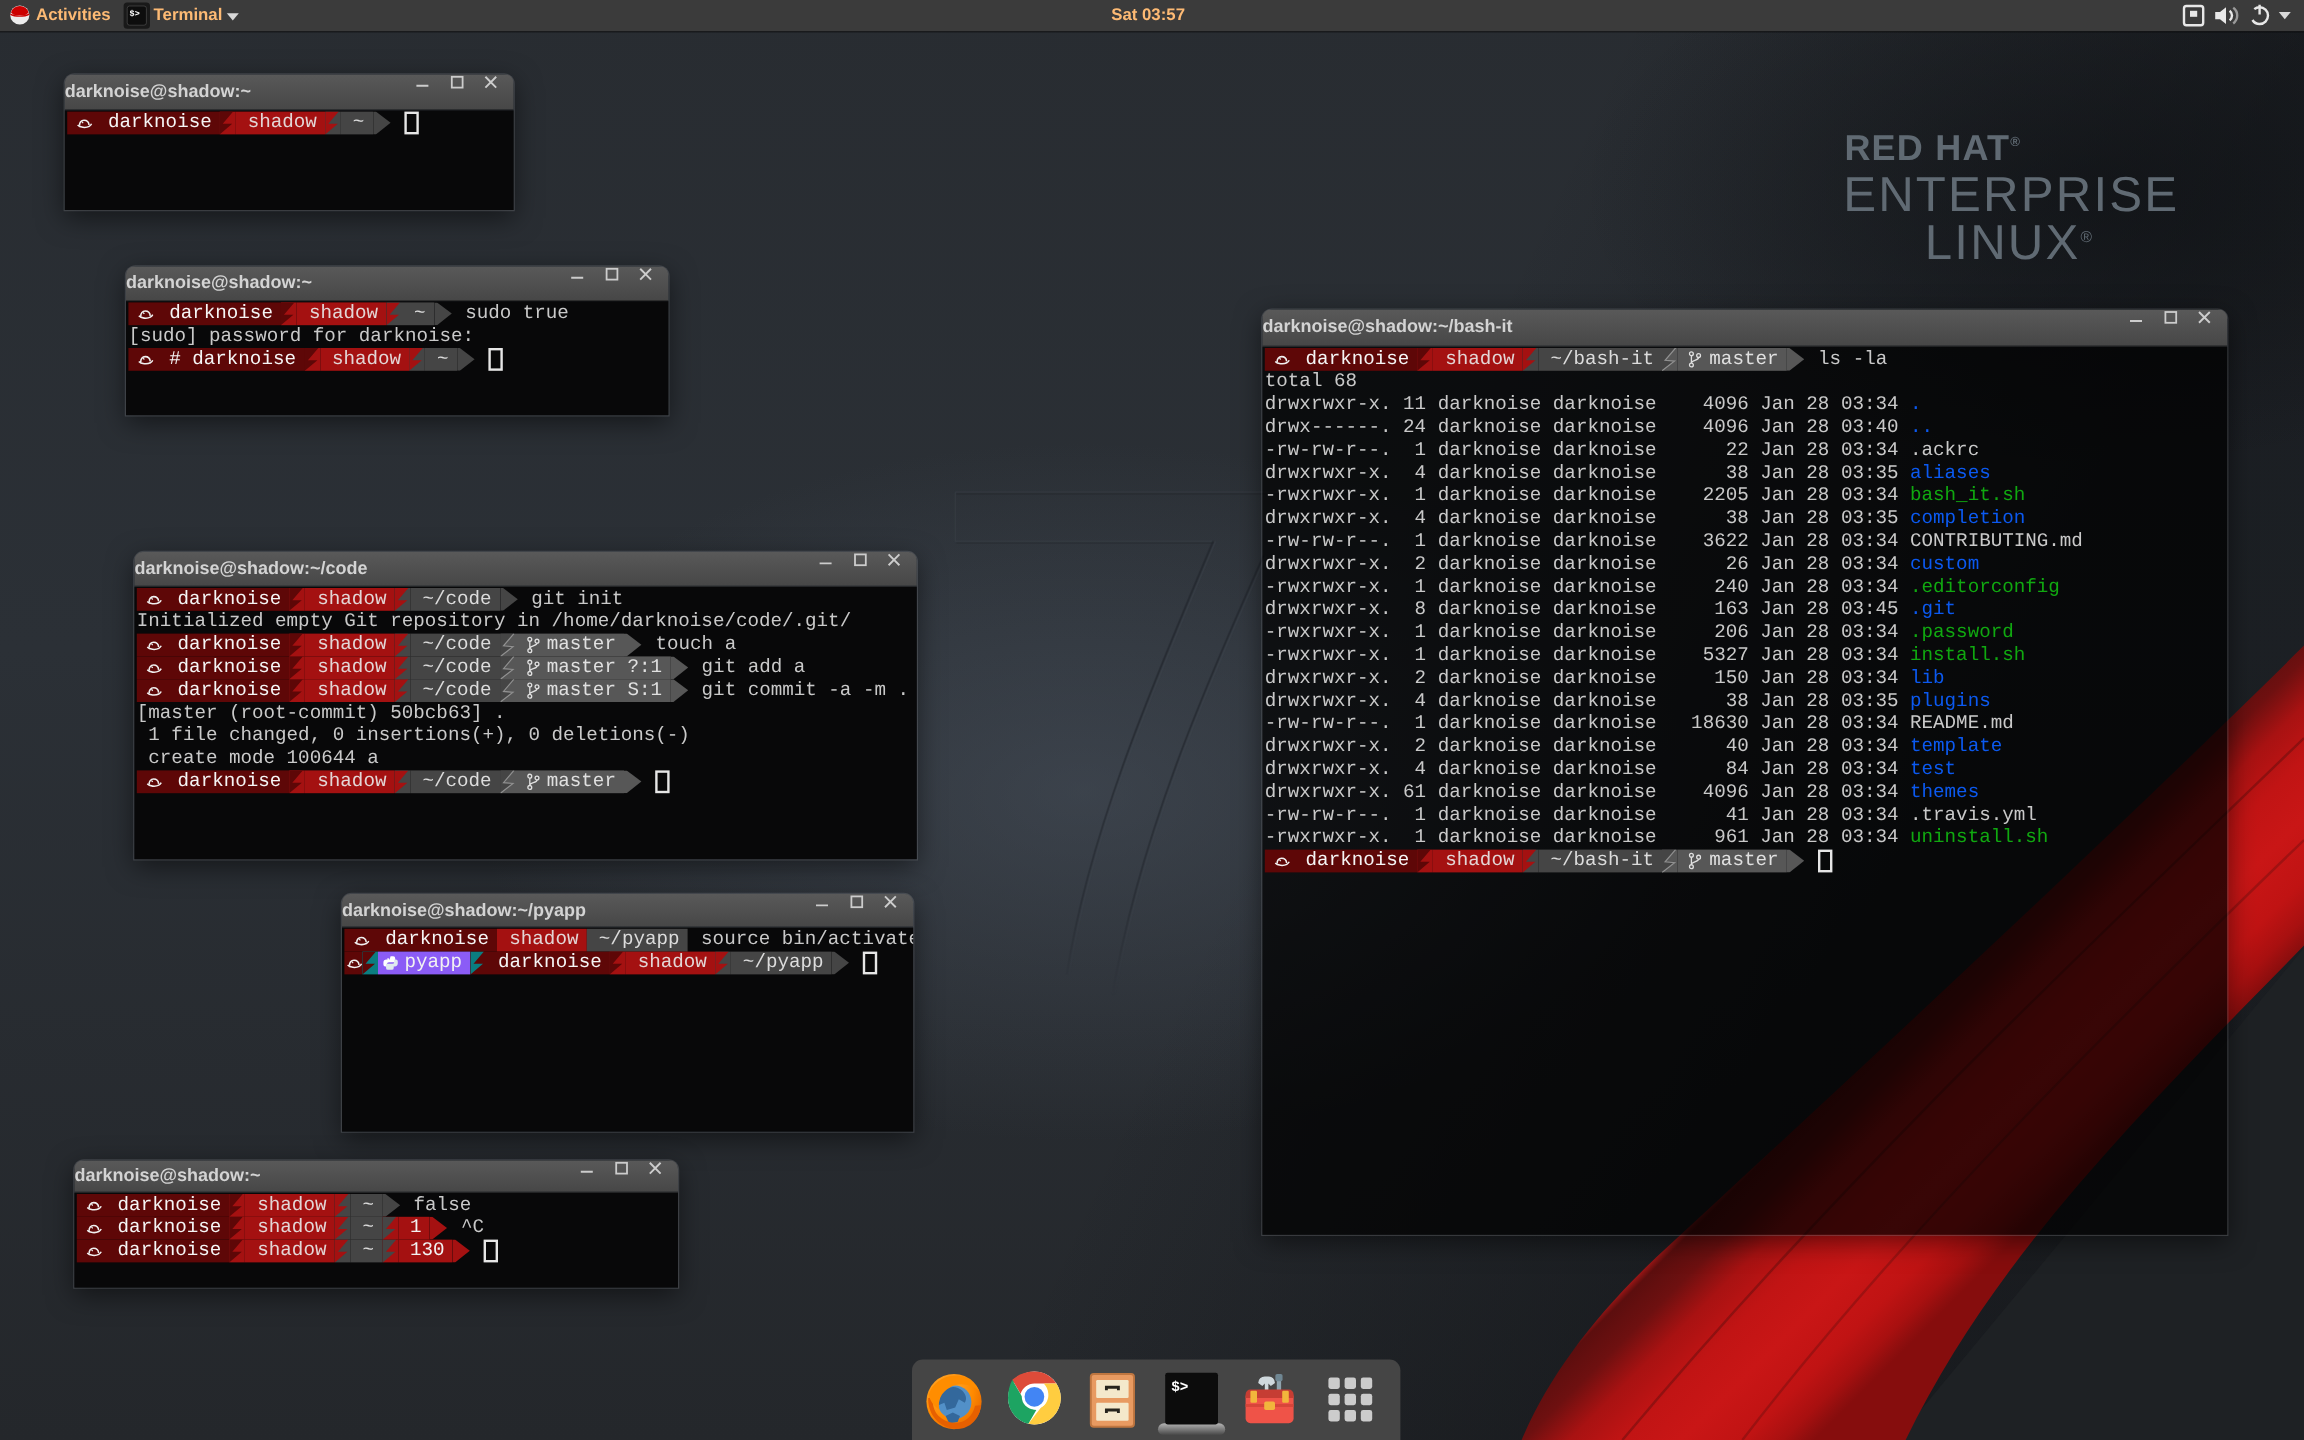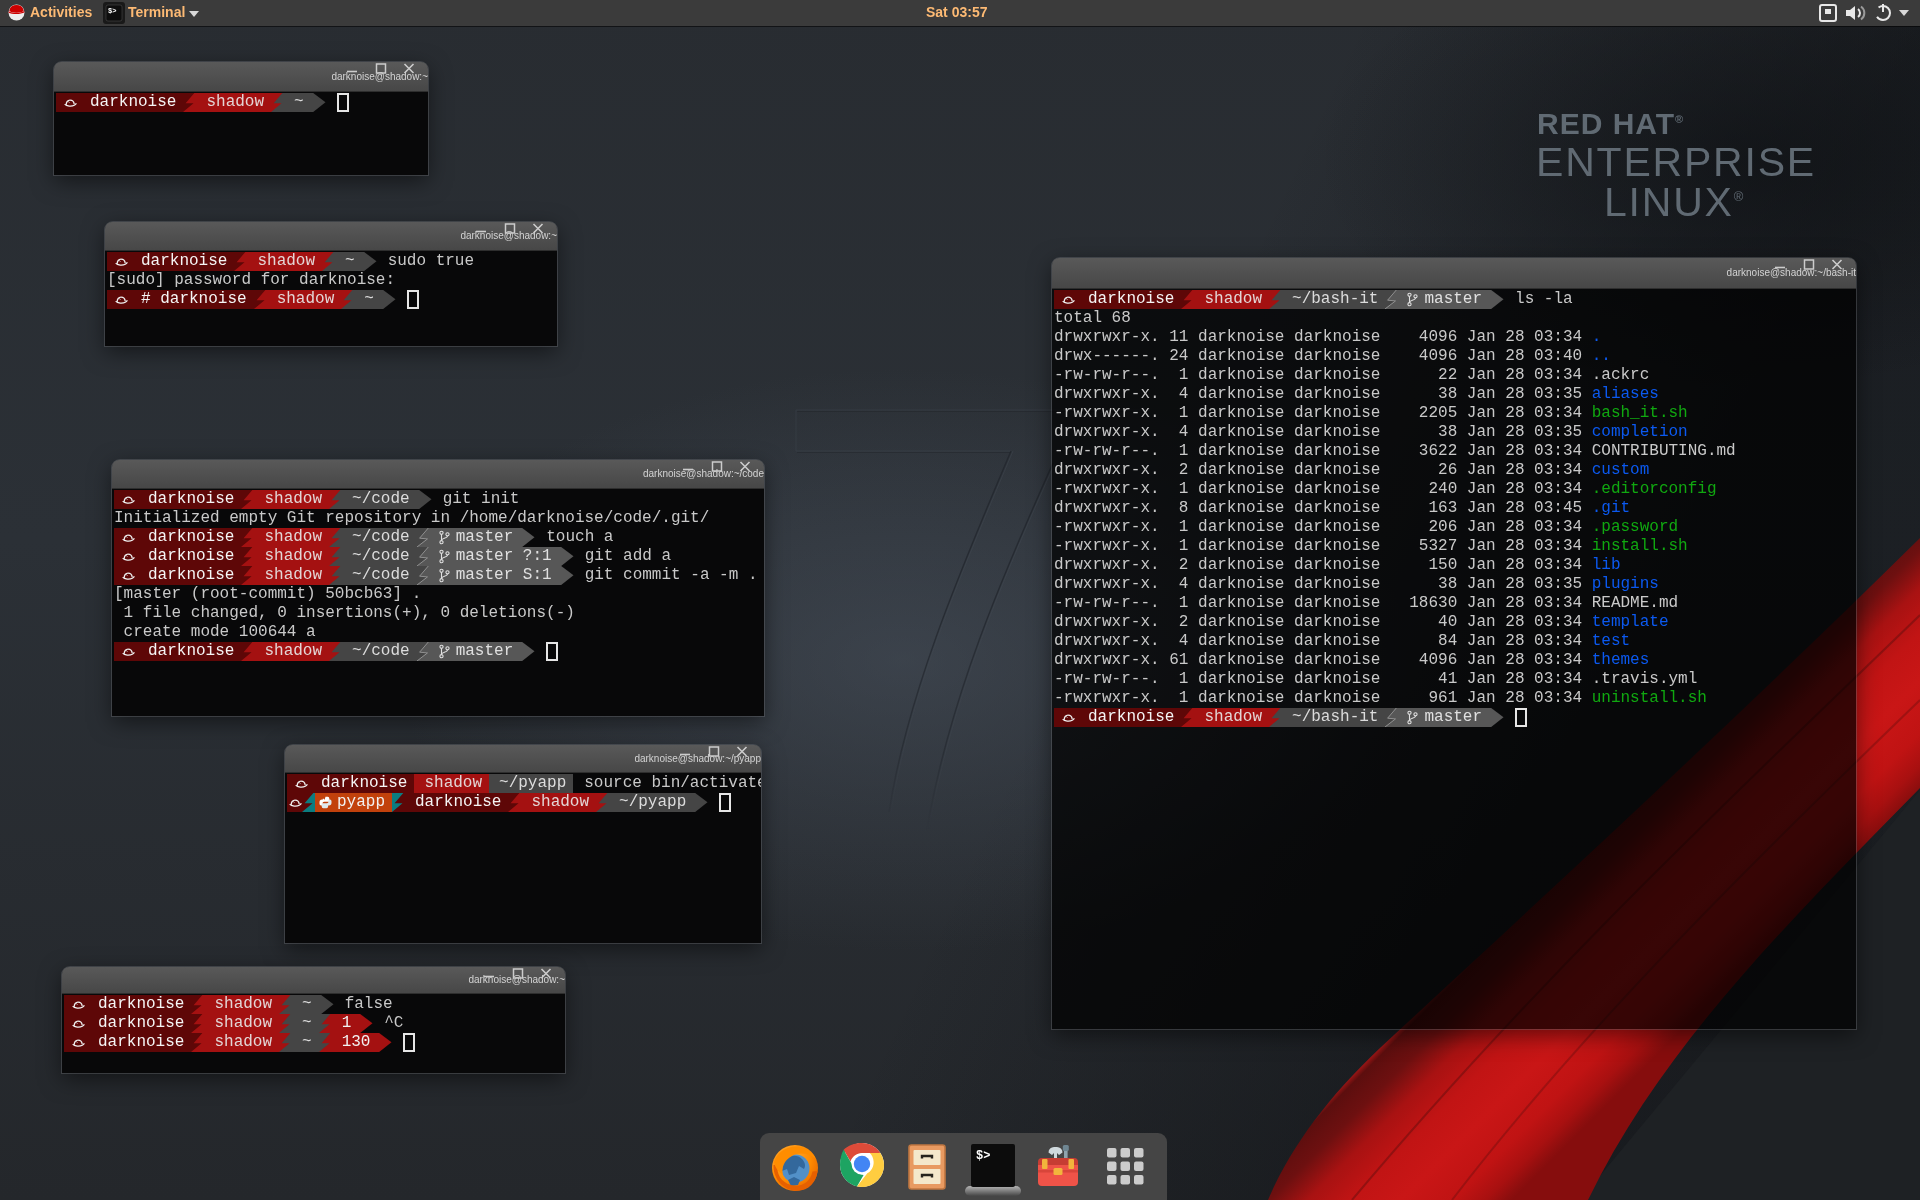--- a/index.html
+++ b/index.html
@@ -26,32 +26,32 @@
 #topbar .appname{position:absolute;left:128px;top:4px;}
 #topbar .clock{position:absolute;left:926px;top:4px;}
 #actico{position:absolute;left:8px;top:4px;width:17px;height:17px;}
 #appico{position:absolute;left:103px;top:2px;width:22px;height:22px;background:#191919;border-radius:3px;}
 #caret{position:absolute;left:189px;top:11px;width:0;height:0;border-left:5px solid transparent;border-right:5px solid transparent;border-top:6px solid #d8d8d8;}
 #sysico{position:absolute;right:10px;top:0;height:26px;}
 
 .win{position:absolute;border-radius:8px 8px 0 0;box-shadow:0 0 0 1px rgba(125,129,134,0.33), 0 6px 22px rgba(0,0,0,0.5);}
 .tbar{position:relative;background:linear-gradient(#595959,#474747);border-radius:7px 7px 0 0;
  border-bottom:1px solid #2e2e2e;color:#d3d3d3;font-family:"Liberation Sans",sans-serif;
- font-size:10px;font-weight:normal;text-align:right;}
+ font-size:15px;font-weight:bold;text-align:left;}
 .tbtn{position:absolute;top:0;height:100%;display:flex;align-items:center;}
 .tbody{position:relative;background:#080809;font-family:"Liberation Mono",monospace;
  font-size:16px;line-height:19px;color:#c9c9c9;padding:1px 0 0 2px;overflow:hidden;box-sizing:border-box;}
 .tbody pre{margin:0;font-family:inherit;white-space:pre;}
 .row{display:flex;height:19px;align-items:stretch;}
 .sg{display:flex;align-items:center;white-space:pre;}
 .s1{background:#5e0707;color:#f5f5f5;padding:0 7px 0 8px;}
 .s2{background:#a41111;color:#e3d6d6;padding:0 7px 0 10px;}
 .s3{background:#454545;color:#dcdcdc;padding:0 7px 0 10px;}
 .sgit{background:#575757;color:#e0e0e0;padding:0 7px 0 9px;}
-.sv{background:#c2410c;color:#f2f2f2;padding:0 7px 0 4px;}
+.sv{background:#8b5cf6;color:#f2f2f2;padding:0 7px 0 4px;}
 .serr{background:#a41111;color:#f2f2f2;padding:0 7px 0 10px;}
 .sep{display:block;height:19px;}
 .cmd{padding-left:11px;display:flex;align-items:center;white-space:pre;}
 .cur{display:inline-block;width:8px;height:15px;border:2px solid #e6e6e6;margin-left:11px;align-self:center;}
 .hat{margin-right:13px;}
 .s1i{background:#5e0707;padding:0 0 0 2px;}
 .s1i .hat{margin-right:0;}
 .s1x{background:#5e0707;color:#f5f5f5;padding:0 7px 0 10px;}
 .b{color:#0b59f0;}
 .g{color:#10a810;}
@@ -105,21 +105,21 @@
       <path d="M 1013,451 C 967,560 910,690 891,812" stroke="#424a52" stroke-width="1" fill="none" opacity="0.45"></path>
       <path d="M 1053,463 C 1005,570 948,700 926,835" stroke="#22262c" stroke-width="1.4" fill="none" opacity="0.75"></path>
       <path d="M 1055,463 C 1007,570 950,700 928,835" stroke="#424a52" stroke-width="1" fill="none" opacity="0.45"></path>
     </g>
   </svg>
   <div class="rhel" id="rh1">RED HAT<sup>®</sup></div>
   <div class="rhel" id="rh2">ENTERPRISE</div>
   <div class="rhel" id="rh3">LINUX<sup>®</sup></div>
 
 <div class="win" style="left:1052px;top:258px;width:804px;">
-      <div class="tbar" style="height:30px;line-height:30px;padding-left:45px;">darknoise@shadow:~/bash-it<svg class="tbtn" style="right:70px" width="12" height="13">
+      <div class="tbar" style="height:30px;line-height:30px;">darknoise@shadow:~/bash-it<svg class="tbtn" style="right:70px" width="12" height="13">
           <line x1="1" y1="9.5" x2="11" y2="9.5" stroke="#cccccc" stroke-width="1.6"></line>
         </svg><svg class="tbtn" style="right:41px" width="12" height="13">
           <rect x="1.5" y="2" width="9" height="9" fill="none" stroke="#cccccc" stroke-width="1.5"></rect>
         </svg><svg class="tbtn" style="right:13px" width="12" height="13">
           <path d="M1.5,2 L10.5,11 M10.5,2 L1.5,11" stroke="#cccccc" stroke-width="1.6"></path>
         </svg></div>
       <div class="tbody" style="height:740px;background:rgba(0,0,0,0.72);">
         <div class="row">
           <span class="sg s1"><svg class="hat" width="13" height="12" viewBox="0 0 13 12">
               <path d="M2.3,7.7 C2.1,5.2 3.6,3.2 6,3.2 C8.4,3.2 10,5 10.2,7.2" fill="none" stroke="#f0f0f0" stroke-width="1.3"></path>

